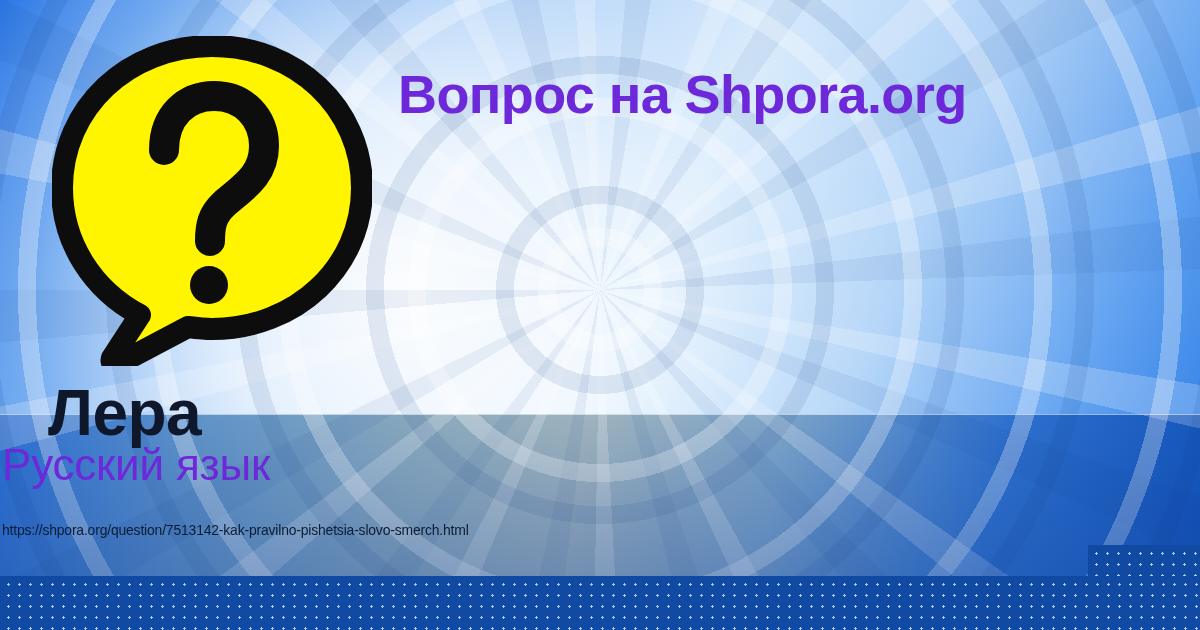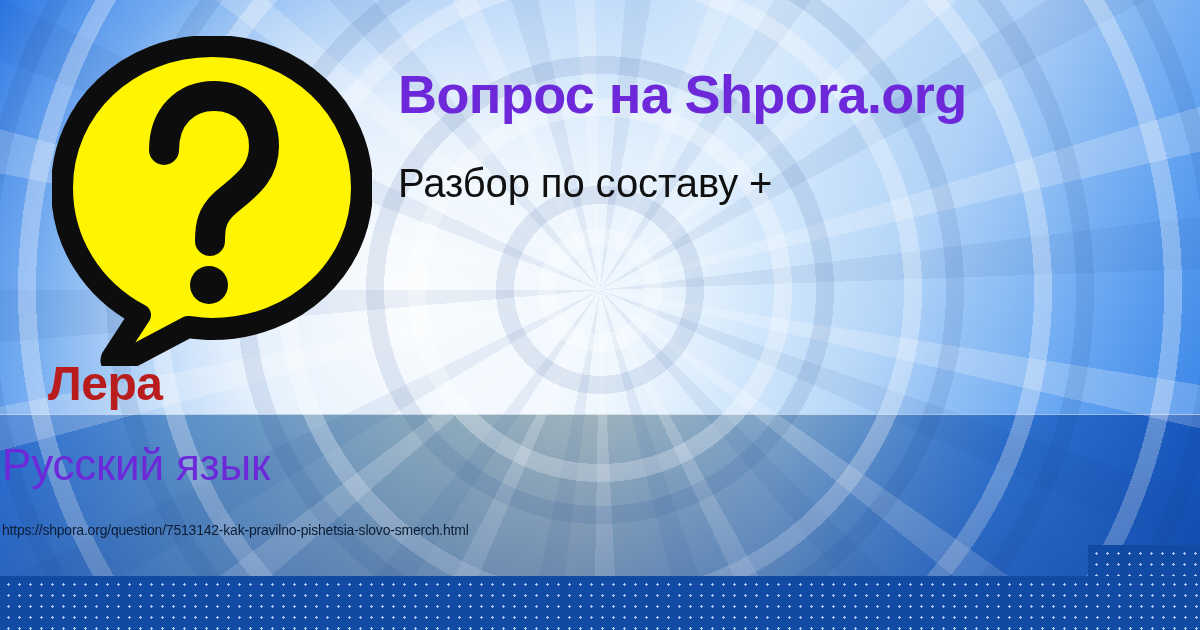--- a/index.html
+++ b/index.html
@@ -106,22 +106,22 @@
   }
   #question{
     position:absolute;left:398px;top:152px;width:700px;
     font-size:40px;font-weight:400;color:#101010;
     line-height:62px;letter-spacing:-.1px;
   }
   #question .qline{white-space:nowrap;}
   #question .qline.indent{padding-left:14px;}
 
   #username{
-    position:absolute;left:48px;top:356px;
-    font-size:48px;font-weight:700;color:#b91c1c;
+    position:absolute;left:48px;top:376px;
+    font-size:64px;font-weight:700;color:#0f172a;
     letter-spacing:-.5px;white-space:nowrap;
   }
   #subject{
     position:absolute;left:2px;top:440px;
     font-size:44px;font-weight:400;color:#6d28d9;
     letter-spacing:-.2px;white-space:nowrap;
   }
   #url{
     position:absolute;left:2px;top:521px;
     font-size:15px;font-weight:400;color:#0c1c33;
@@ -169,21 +169,20 @@
                  C 212 140 190 152 172 168
                  C 160 179 158 190 158 205"></path>
       </g>
       <circle cx="157" cy="249" r="19" fill="#0d0d0d"></circle>
     </svg>
   </div>
 
   <div id="title">Вопрос на Shpora.org</div>
 
   <div id="question">
-    <div class="qline">Разбор по составу +</div>
   </div>
 
   <div id="username">Лера</div>
   <div id="subject">Русский язык</div>
 
   <div id="url">https://shpora.org/question/7513142-kak-pravilno-pishetsia-slovo-smerch.html</div>
 
   <div id="dot-notch"></div>
   <div id="dot-band"></div>
 

